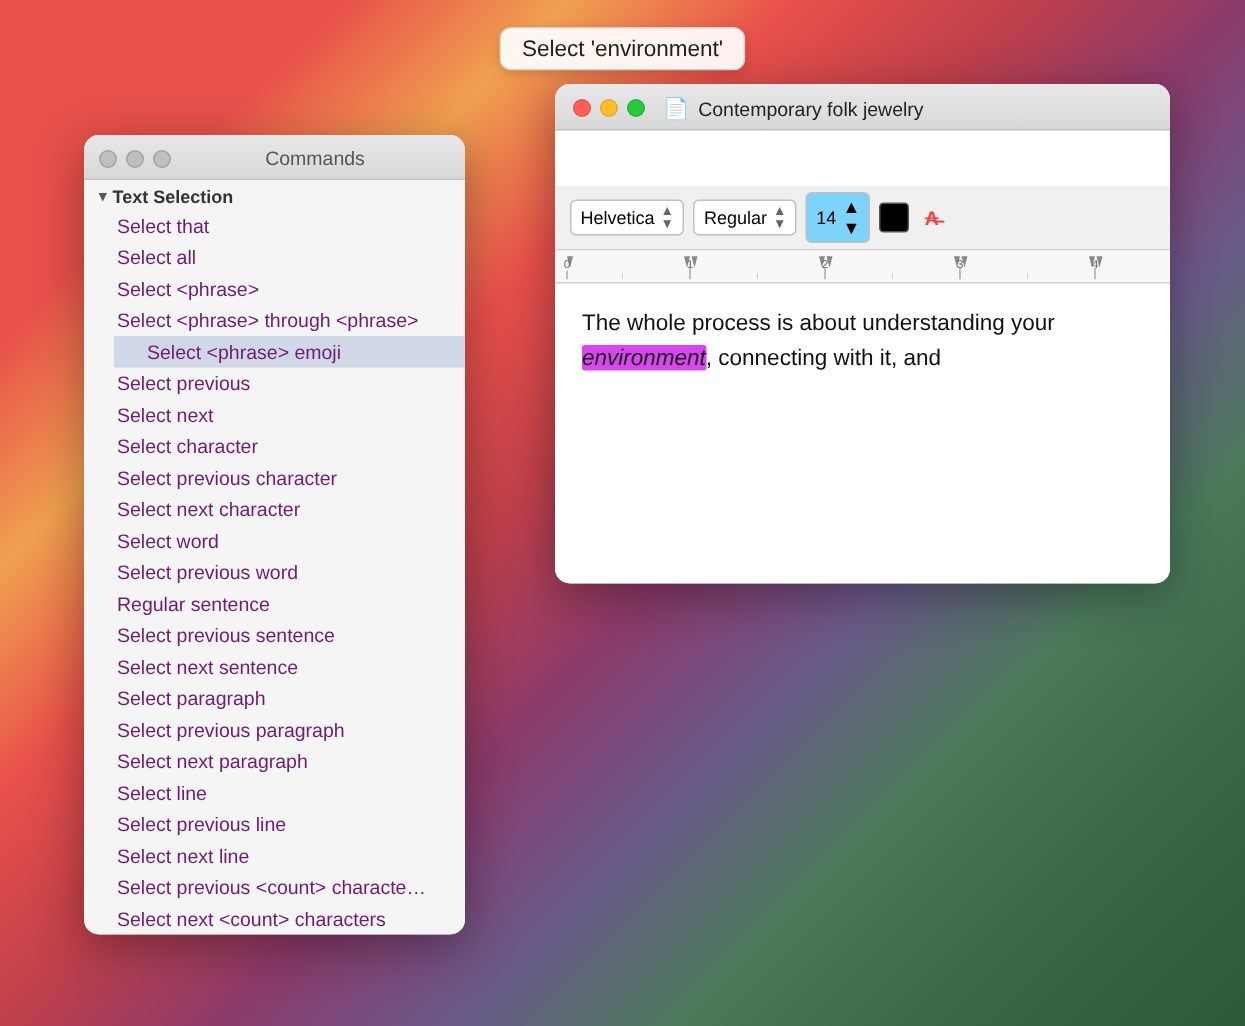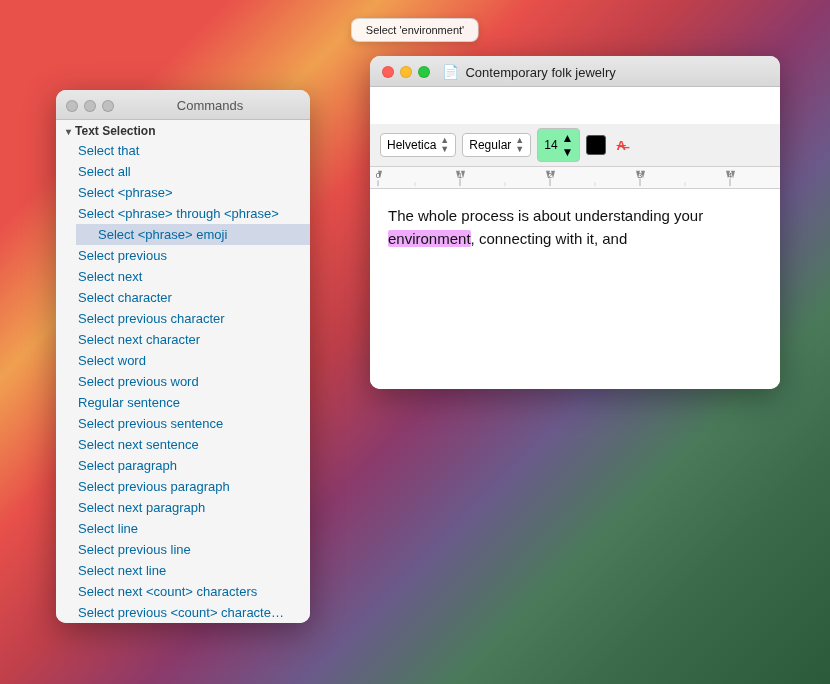--- a/index.html
+++ b/index.html
@@ -34,21 +34,21 @@
     
     .tooltip {
       position: absolute;
       top: 18px;
       left: 50%;
       transform: translateX(-50%);
       background: rgba(255,255,255,0.92);
       border: 1px solid rgba(0,0,0,0.15);
       border-radius: 8px;
       padding: 5px 14px;
-      font-size: 11px;
+      font-size: 15px;
       color: #222;
       box-shadow: 0 2px 8px rgba(0,0,0,0.15);
       white-space: nowrap;
       z-index: 100;
     }
 
     
     .commands-window {
       position: absolute;
       top: 90px;
@@ -106,21 +106,21 @@
 
     .section-header .chevron {
       margin-right: 4px;
       font-size: 10px;
       color: #555;
     }
 
     .command-item {
       padding: 3px 10px 3px 22px;
       font-size: 13px;
-      color: #0369a1;
+      color: #701a75;
       cursor: default;
       white-space: nowrap;
       overflow: hidden;
       text-overflow: ellipsis;
     }
 
     .command-item.highlighted {
       background: #d0d8e8;
       margin-left: 20px;
     }
@@ -187,21 +187,21 @@
       font-size: 9px;
       color: #666;
       display: flex;
       flex-direction: column;
       line-height: 1;
     }
 
     .size-selector {
       display: flex;
       align-items: center;
-      background: #86efac;
+      background: #7dd3fc;
       border: 1px solid #c0c0c0;
       border-radius: 4px;
       padding: 2px 6px;
       font-size: 12px;
       gap: 4px;
       cursor: pointer;
     }
 
     .color-box {
       width: 20px;
@@ -231,22 +231,23 @@
     .doc-body {
       padding: 16px 18px;
       min-height: 200px;
       background: white;
       font-size: 15px;
       line-height: 1.5;
       color: #111;
     }
 
     .doc-body .highlight {
-      background: #f0abfc;
+      background: #d946ef;
       border-radius: 2px;
+      font-style: italic;
     }
 
     .ruler svg {
       width: 100%;
       height: 100%;
     }
   </style>
 </head>
 <body>
 
@@ -282,22 +283,22 @@
     <div class="command-item">Select previous word</div>
     <div class="command-item">Regular sentence</div>
     <div class="command-item">Select previous sentence</div>
     <div class="command-item">Select next sentence</div>
     <div class="command-item">Select paragraph</div>
     <div class="command-item">Select previous paragraph</div>
     <div class="command-item">Select next paragraph</div>
     <div class="command-item">Select line</div>
     <div class="command-item">Select previous line</div>
     <div class="command-item">Select next line</div>
+    <div class="command-item">Select previous &lt;count&gt; characte…</div>
     <div class="command-item">Select next &lt;count&gt; characters</div>
-    <div class="command-item">Select previous &lt;count&gt; characte…</div>
   </div>
 </div>
 
 <div class="doc-window">
   <div class="doc-titlebar">
     <div class="traffic-light doc-traffic-light close"></div>
     <div class="traffic-light doc-traffic-light minimize"></div>
     <div class="traffic-light doc-traffic-light maximize"></div>
     <span class="doc-icon">📄</span>
     <span class="doc-title">Contemporary folk jewelry</span>

